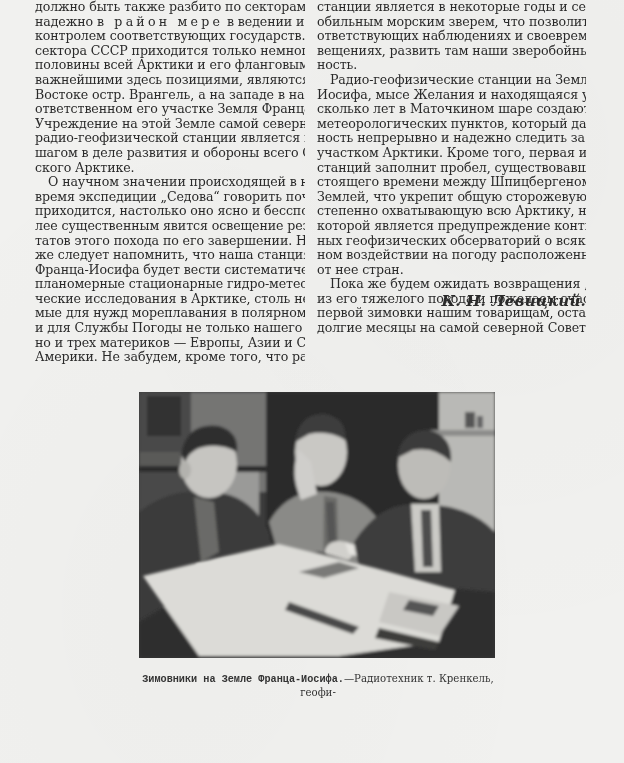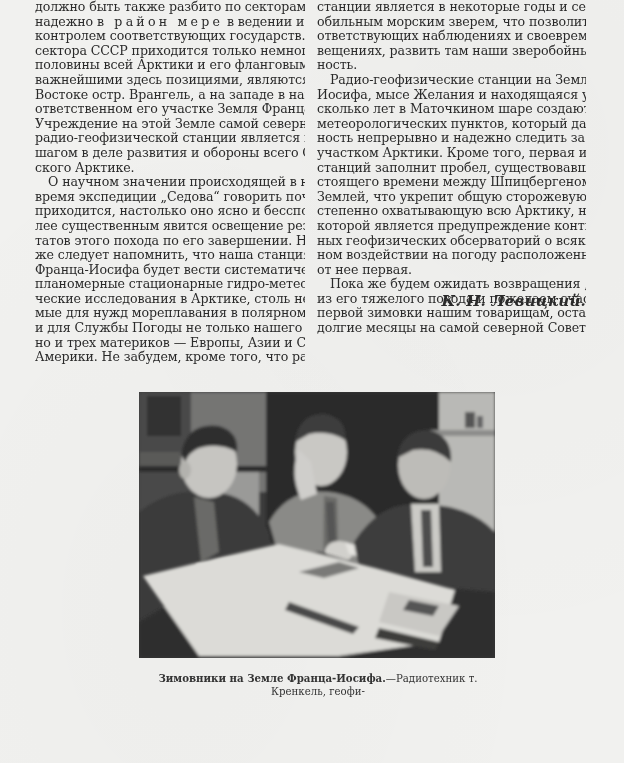--- a/index.html
+++ b/index.html
@@ -74,21 +74,21 @@
       position: absolute;
       left: 140px;
       width: 356px;
       top: 672px;
       font-size: 10.2px;
       line-height: 13px;
       text-align: center;
       color: #333;
       font-family: "DejaVu Serif", serif;
     }
-    .caption .bold { font-weight: bold; }
+    .caption .bold { font-weight: bold; font-family: Liberation Mono, monospace; }
   </style>
 </head>
 <body>
 
 <div class="page">
 
   <div class="col left">
     <span class="line">должно быть также разбито по секторам и на-</span>
     <span class="line"><span>надежно </span><span class="spaced">в район мере</span><span> в ведении и под</span></span>
     <span class="line">контролем соответствующих государств. На долю</span>
@@ -128,21 +128,21 @@
     <span class="line">метеорологических пунктов, который даст возмож-</span>
     <span class="line">ность непрерывно и надежно следить за важным</span>
     <span class="line">участком Арктики. Кроме того, первая из этих</span>
     <span class="line">станций заполнит пробел, существовавший до на-</span>
     <span class="line">стоящего времени между Шпицбергеном и Новой</span>
     <span class="line">Землей, что укрепит общую сторожевую цепь, по-</span>
     <span class="line">степенно охватывающую всю Арктику, назначением</span>
     <span class="line">которой является предупреждение континенталь-</span>
     <span class="line">ных геофизических обсерваторий о всяком поляр-</span>
     <span class="line">ном воздействии на погоду расположенных к югу</span>
-    <span class="line last">от нее первая.</span>
+    <span class="line last">от нее стран.</span>
     <span class="line indent">Пока же будем ожидать возвращения „Седова“</span>
     <span class="line">из его тяжелого похода и пожелаем счастливой</span>
     <span class="line">первой зимовки нашим товарищам, остающимся на</span>
     <span class="line last">долгие месяцы на самой северной Советской Земле.</span>
   </div>
 
   <div class="signature">К. Н. Левицкий.</div>
 
   <div class="photo">
     <svg width="356" height="266" viewBox="0 0 356 266">

